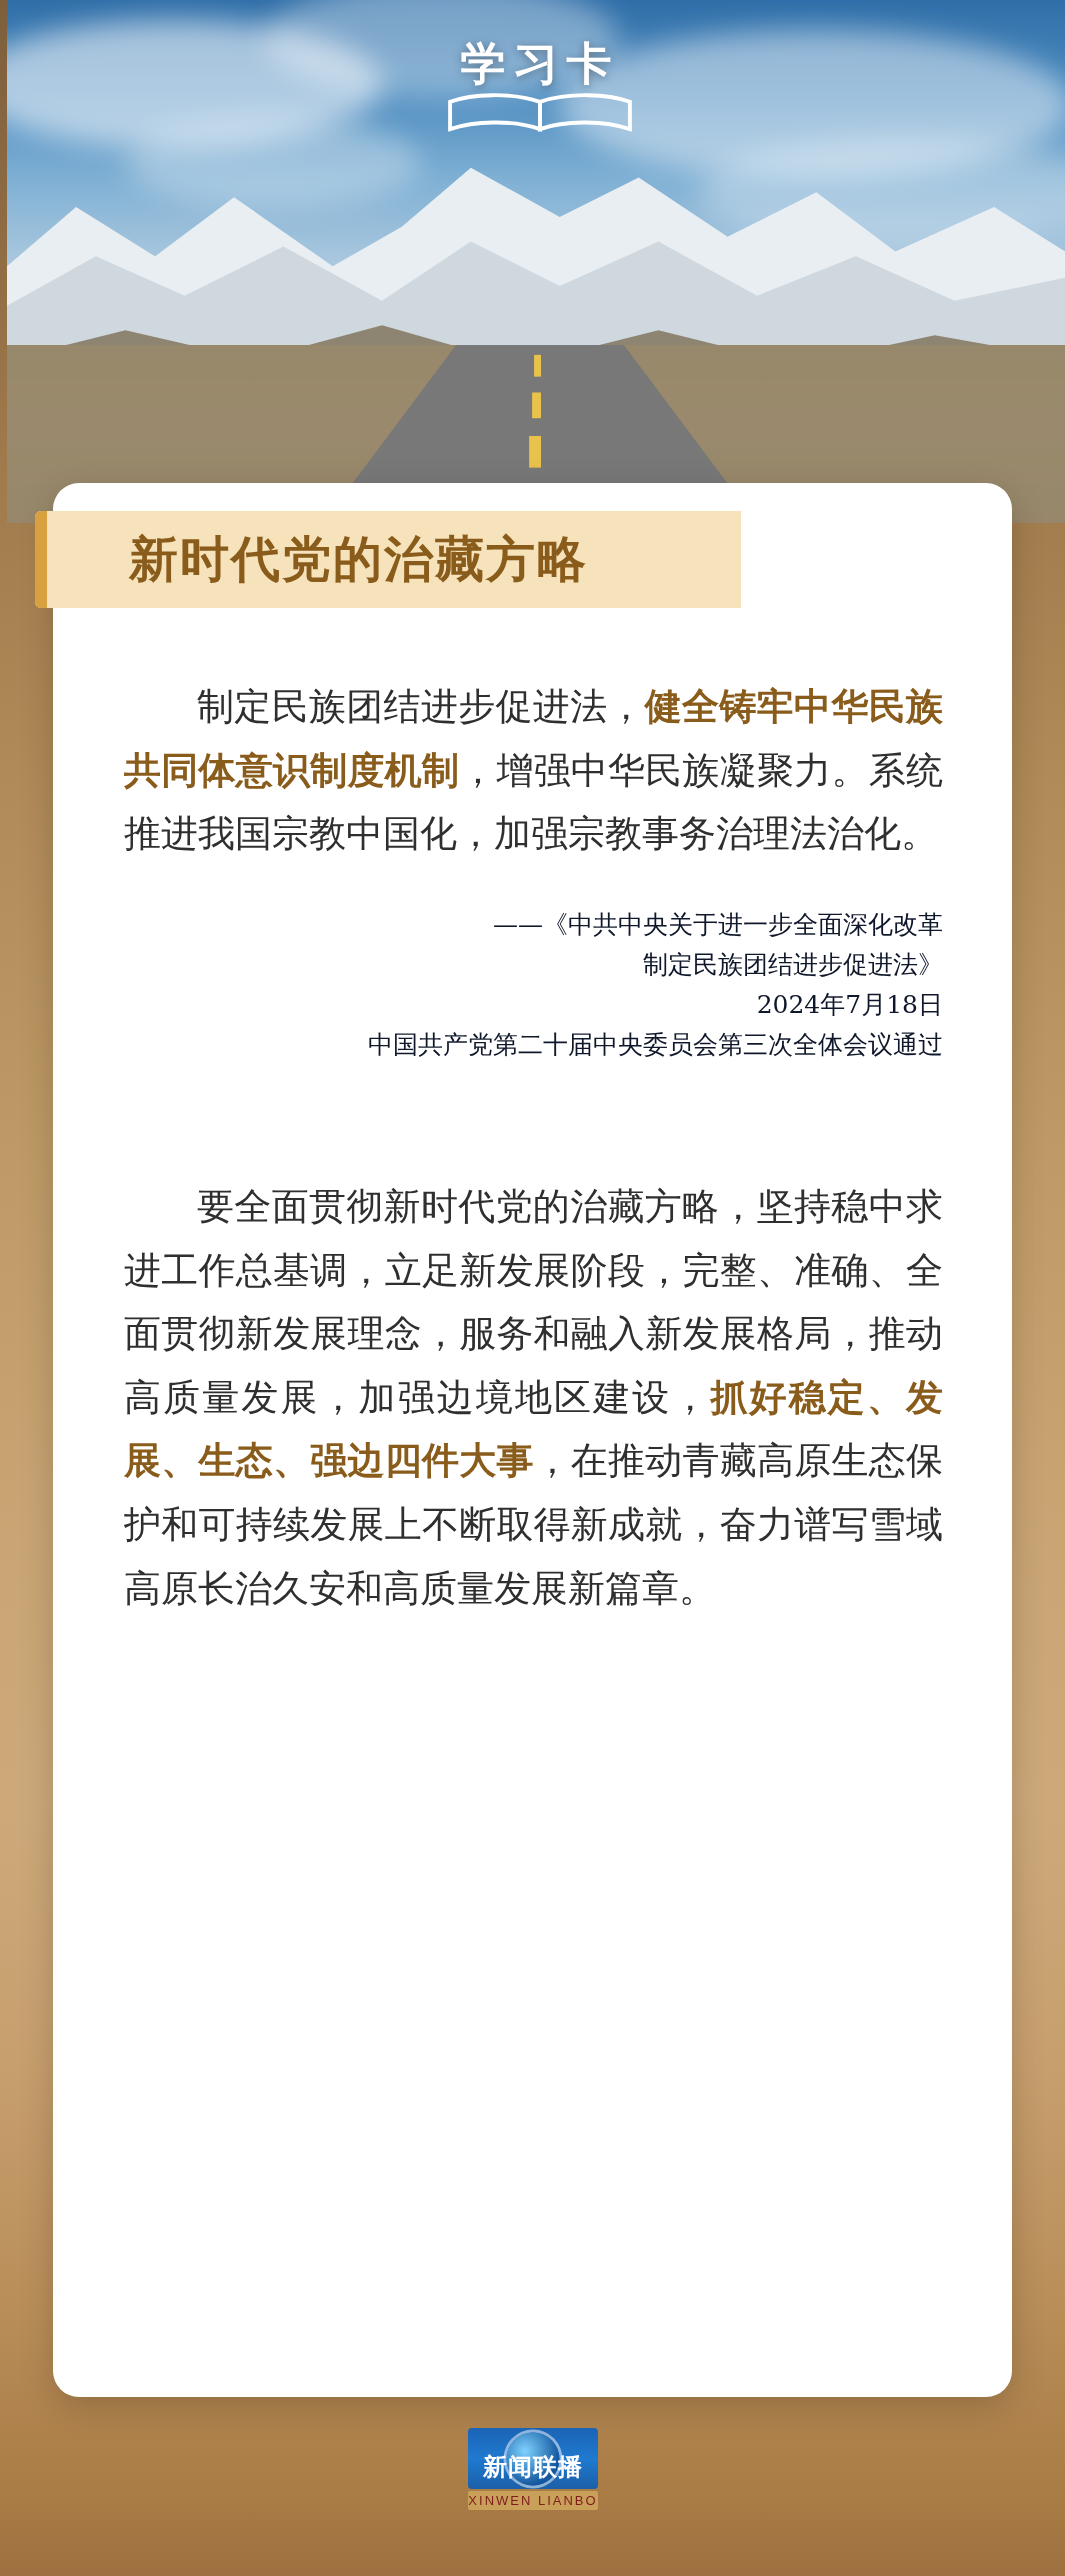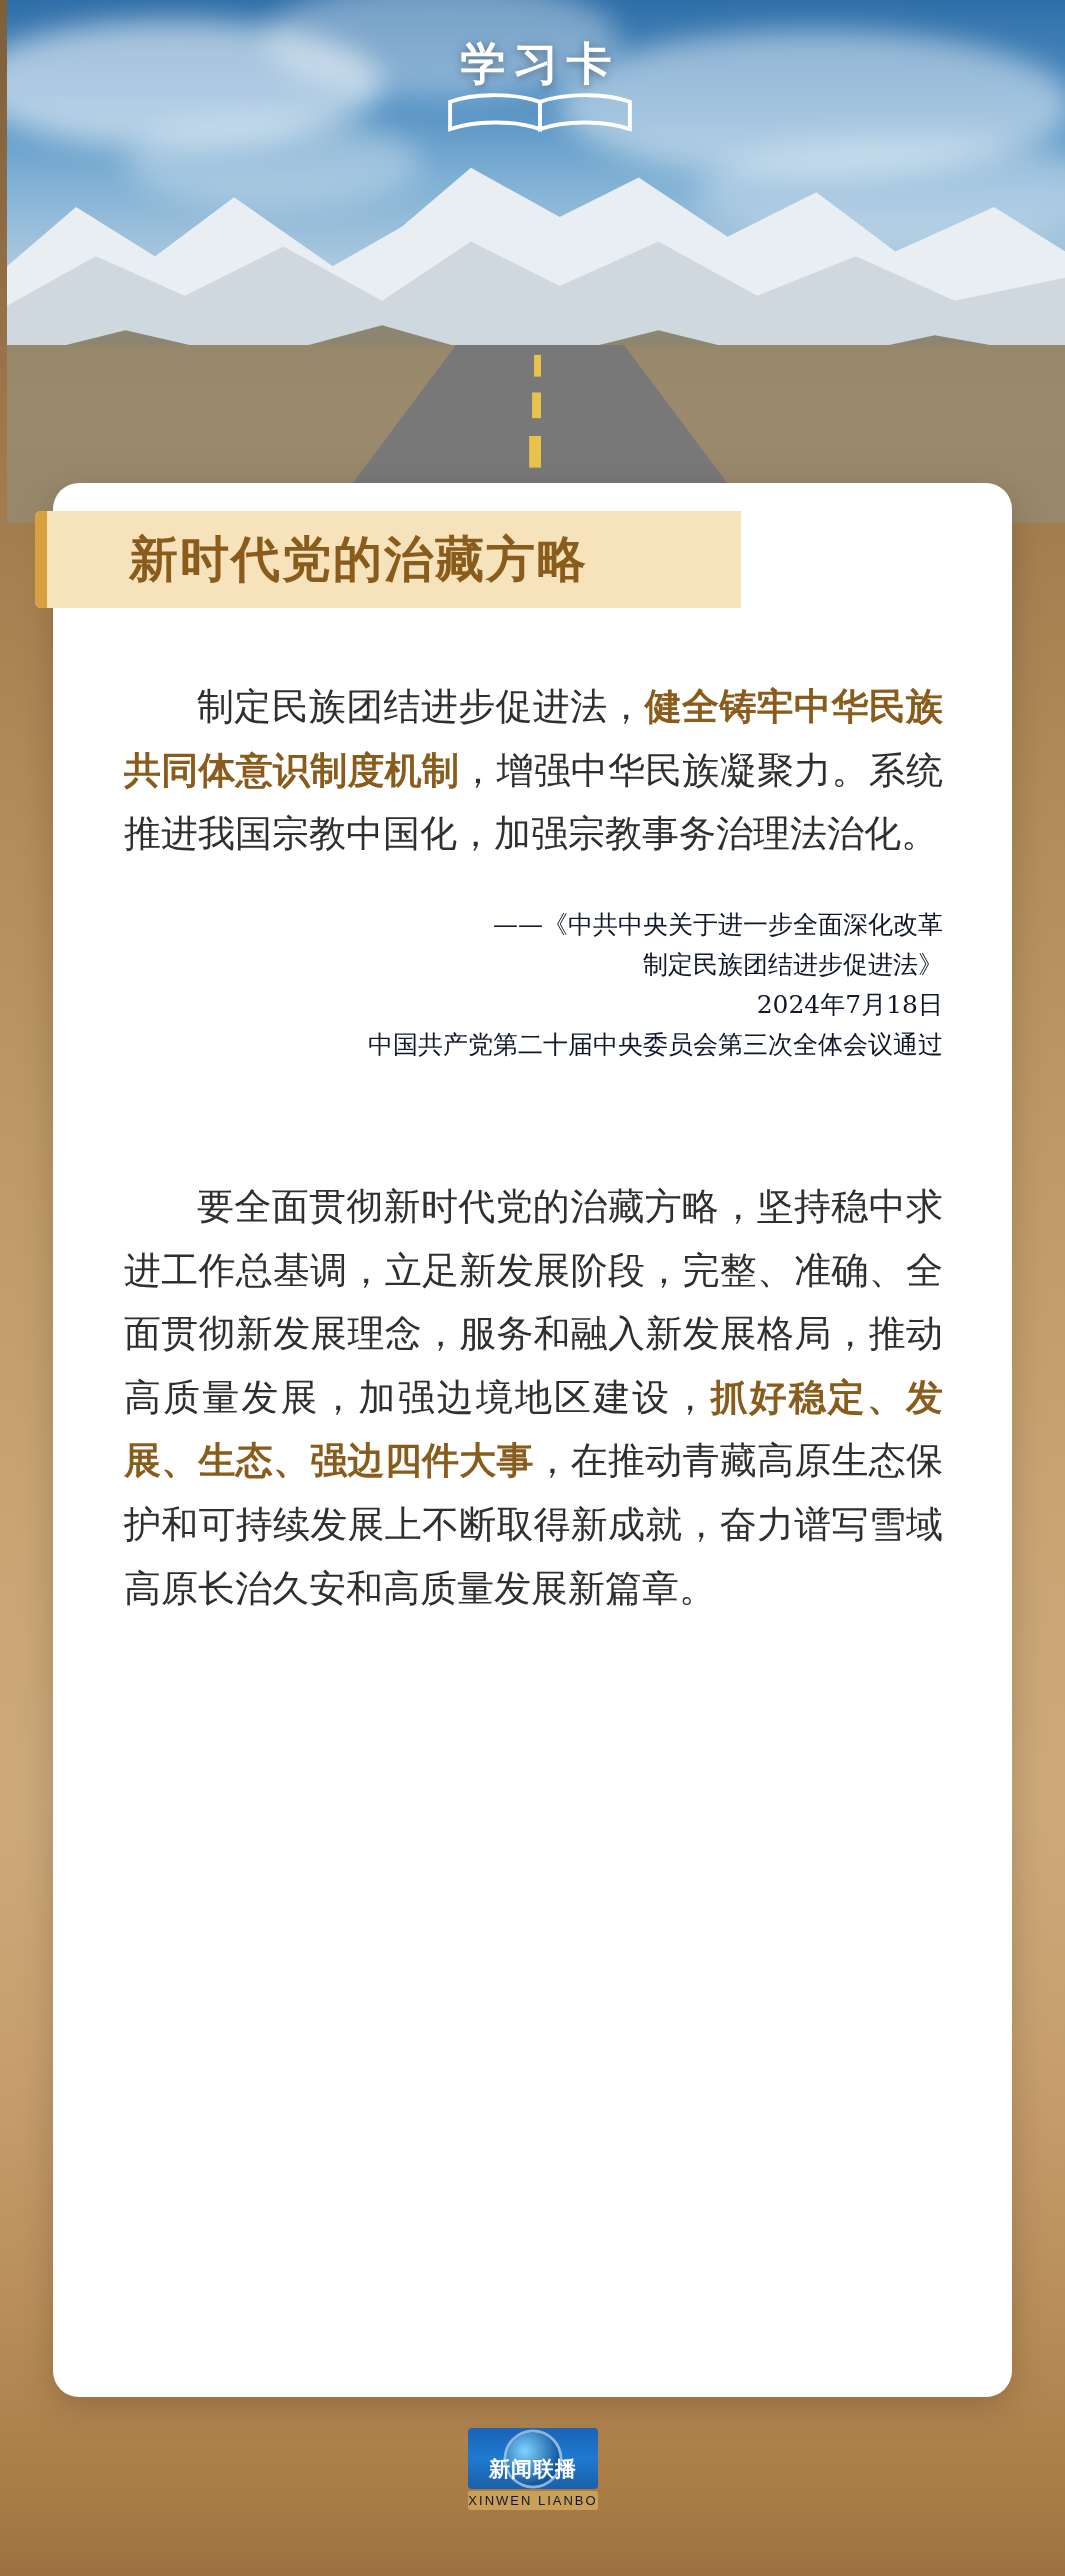--- a/index.html
+++ b/index.html
@@ -194,30 +194,30 @@
     left: 50%; top: 50%;
     transform: translate(-50%,-50%);
     width: 53px; height: 53px;
     border-radius: 50%;
     background: radial-gradient(circle at 35% 35%, #7fd2ff, #1458a0 70%);
     box-shadow: 0 0 0 3px rgba(255,255,255,0.5);
   }
   .fl-name {
     position: absolute;
     left: 0; right: 0; bottom: 6px;
-    font-size: 21px;
+    font-size: 24px;
     font-weight: bold;
     color: #ffffff;
     letter-spacing: 1px;
   }
   .fl-sub {
     margin-top: 2px;
     font-size: 13px;
     letter-spacing: 2px;
-    color: #0f172a;
+    color: #7f1d1d;
     background: #c9a05a;
     padding: 2px 0;
     border-radius: 2px;
   }
 </style>
 </head>
 <body>
 
 <div class="hero">
   <div class="sky"></div>

